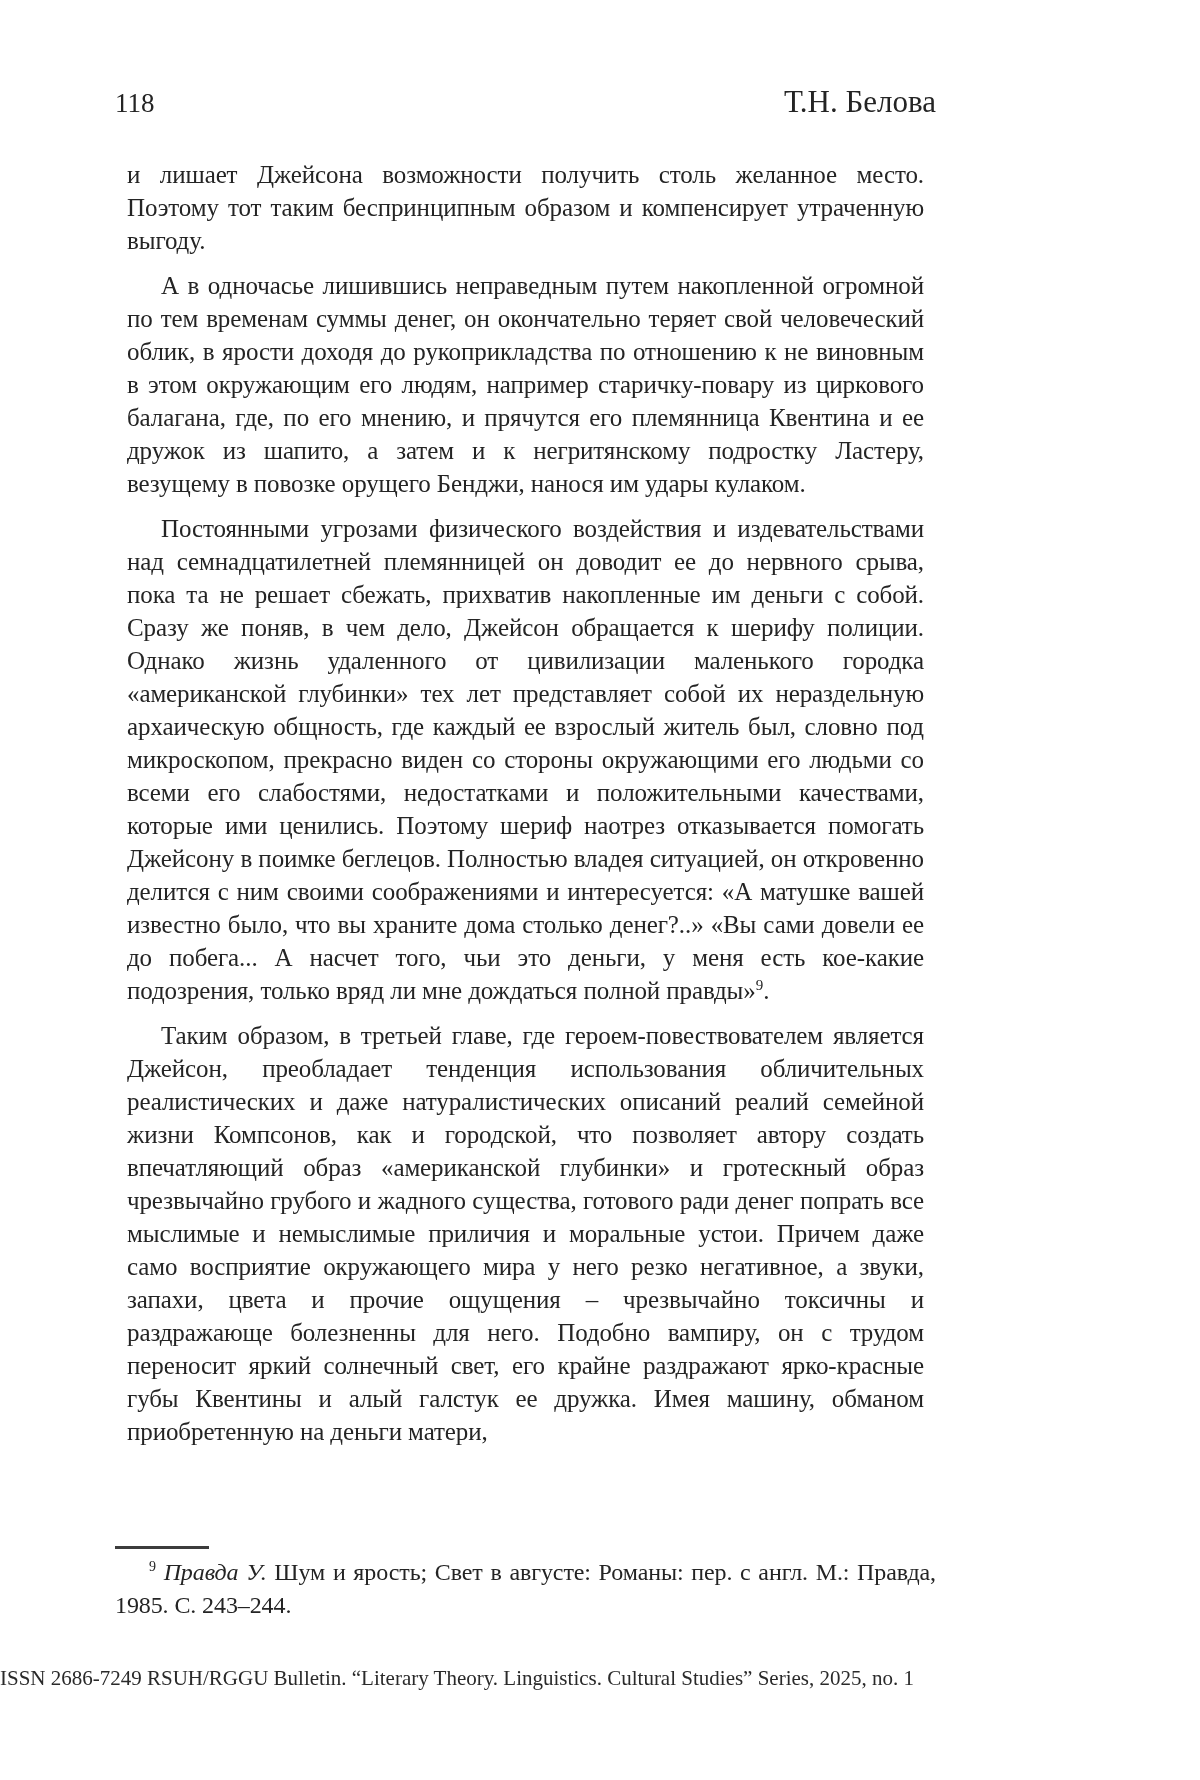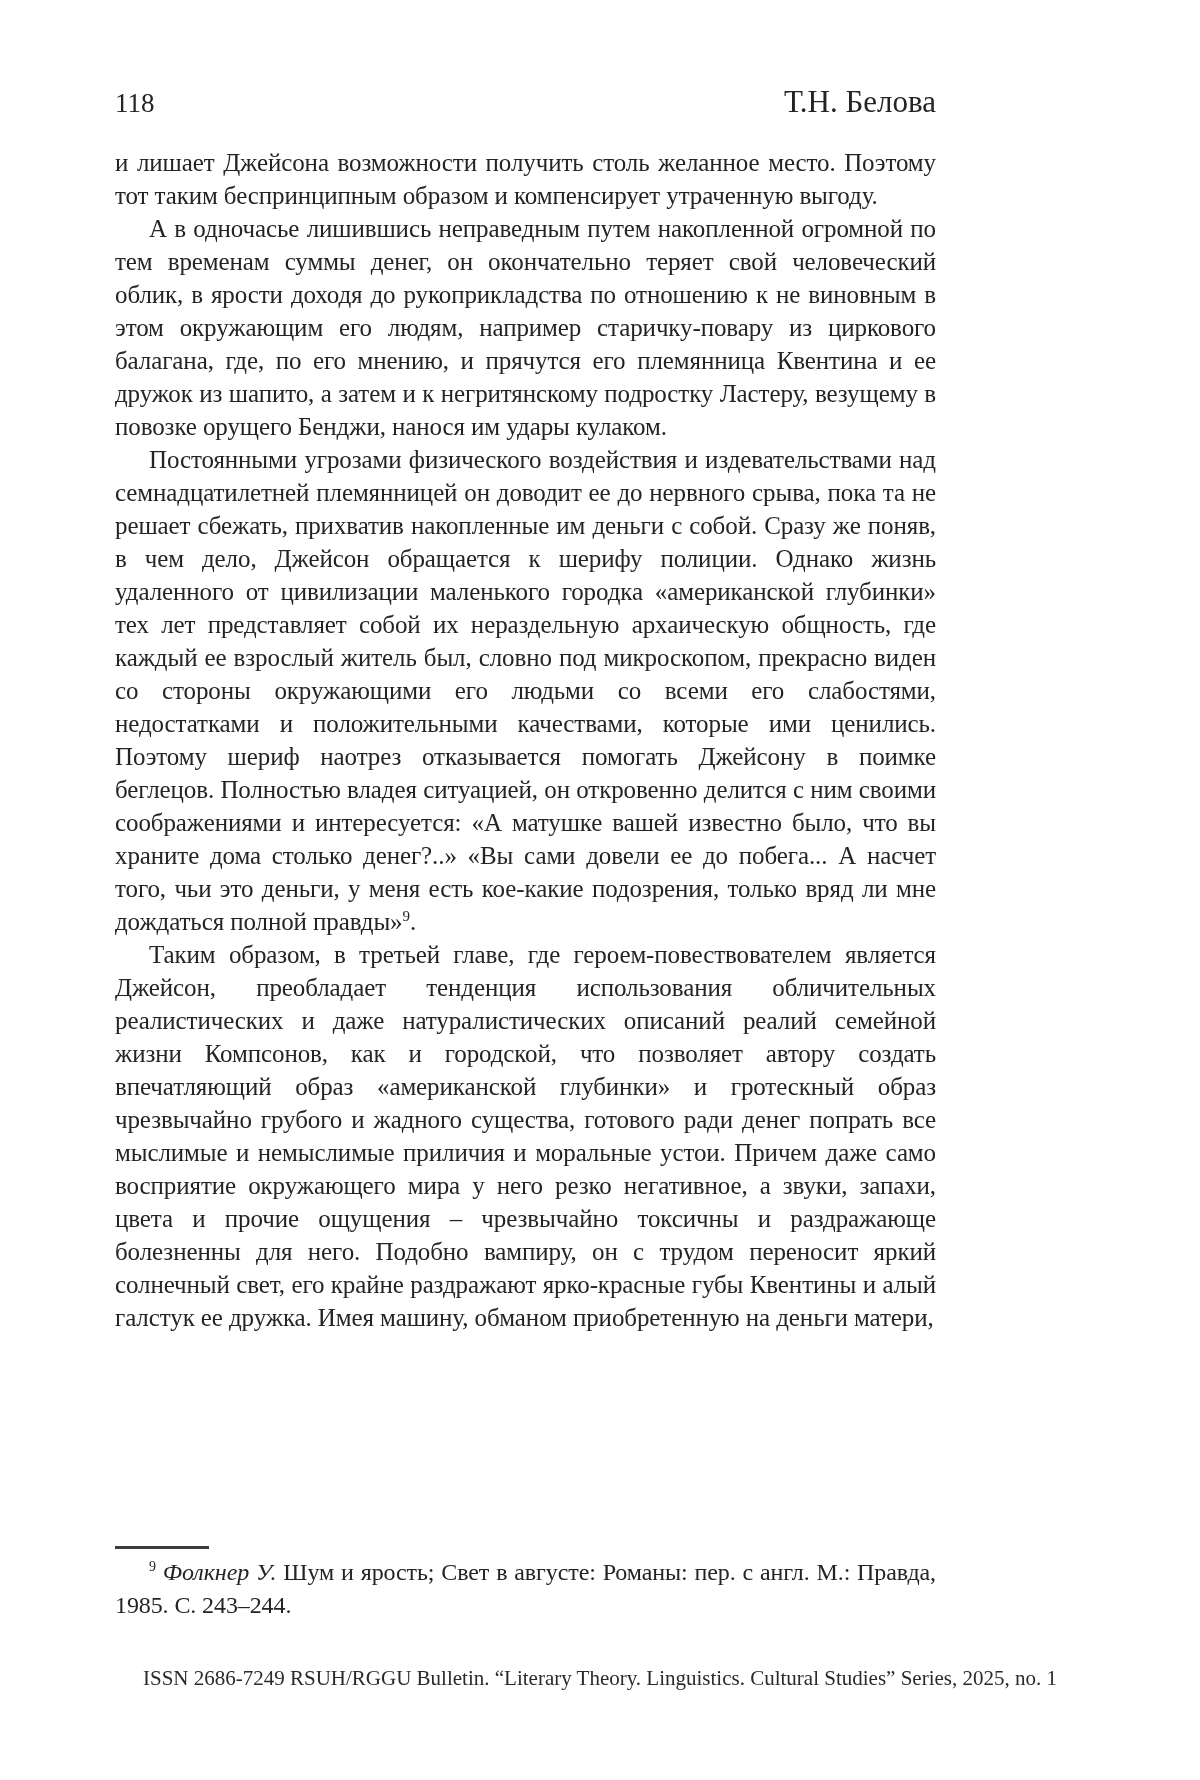--- a/index.html
+++ b/index.html
@@ -30,21 +30,21 @@
   .body-text {
     position: absolute;
     top: 146px;
     left: 115px;
     width: 821px;
     font-size: 25px;
     line-height: 33px;
     text-align: justify;
     letter-spacing: -0.1px;
   }
-  .para { margin: 0; }
+  .para { margin: 12px; }
   .indent { text-indent: 34px; }
   .fn-ref {
     font-size: 15px;
     line-height: 0;
     vertical-align: super;
   }
   .fn-rule {
     position: absolute;
     top: 1546px;
     left: 115px;
@@ -68,21 +68,21 @@
     font-size: 14px;
     line-height: 0;
     vertical-align: super;
   }
   .fn-author { font-style: italic; }
   .page-footer {
     position: absolute;
     top: 1666px;
     left: 0;
     width: 1200px;
-    text-align: center;
+    text-align: left;
     font-size: 21px;
     color: #2a2a2a;
   }
 </style>
 </head>
 <body>
 
 <div class="page">
 
   <div class="running-head">
@@ -93,19 +93,19 @@
   <div class="body-text">
     <p class="para">и лишает Джейсона возможности получить столь желанное место. Поэтому тот таким беспринципным образом и компенсирует утраченную выгоду.</p>
     <p class="para indent">А в одночасье лишившись неправедным путем накопленной огромной по тем временам суммы денег, он окончательно теряет свой человеческий облик, в ярости доходя до рукоприкладства по отношению к не виновным в этом окружающим его людям, например старичку-повару из циркового балагана, где, по его мнению, и прячутся его племянница Квентина и ее дружок из шапито, а затем и к негритянскому подростку Ластеру, везущему в повозке орущего Бенджи, нанося им удары кулаком.</p>
     <p class="para indent"><span>Постоянными угрозами физического воздействия и издевательствами над семнадцатилетней племянницей он доводит ее до нервного срыва, пока та не решает сбежать, прихватив накопленные им деньги с собой. Сразу же поняв, в чем дело, Джейсон обращается к шерифу полиции. Однако жизнь удаленного от цивилизации маленького городка «американской глубинки» тех лет представляет собой их нераздельную архаическую общность, где каждый ее взрослый житель был, словно под микроскопом, прекрасно виден со стороны окружающими его людьми со всеми его слабостями, недостатками и положительными качествами, которые ими ценились. Поэтому шериф наотрез отказывается помогать Джейсону в поимке беглецов. Полностью владея ситуацией, он откровенно делится с ним своими соображениями и интересуется: «А матушке вашей известно было, что вы храните дома столько денег?..» «Вы сами довели ее до побега... А насчет того, чьи это деньги, у меня есть кое-какие подозрения, только вряд ли мне дождаться полной правды»</span><sup class="fn-ref">9</sup><span>.</span></p>
     <p class="para indent">Таким образом, в третьей главе, где героем-повествователем является Джейсон, преобладает тенденция использования обличительных реалистических и даже натуралистических описаний реалий семейной жизни Компсонов, как и городской, что позволяет автору создать впечатляющий образ «американской глубинки» и гротескный образ чрезвычайно грубого и жадного существа, готового ради денег попрать все мыслимые и немыслимые приличия и моральные устои. Причем даже само восприятие окружающего мира у него резко негативное, а звуки, запахи, цвета и прочие ощущения – чрезвычайно токсичны и раздражающе болезненны для него. Подобно вампиру, он с трудом переносит яркий солнечный свет, его крайне раздражают ярко-красные губы Квентины и алый галстук ее дружка. Имея машину, обманом приобретенную на деньги матери,</p>
   </div>
 
   <div class="fn-rule"></div>
 
   <p class="footnote"><sup class="fn-marker">9</sup>
-    <em class="fn-author">Фолкнер У.</em><span> Шум и ярость; Свет в августе: Романы: пер. с англ. М.: Правда, 1985. С. 243–244.</span></p>
+    <em class="fn-author">Правда У.</em><span> Шум и ярость; Свет в августе: Романы: пер. с англ. М.: Правда, 1985. С. 243–244.</span></p>
 
   <div class="page-footer">
     <span>ISSN 2686-7249 RSUH/RGGU Bulletin. “Literary Theory. Linguistics. Cultural Studies” Series, 2025, no. 1</span>
   </div>
 
 </div>
 
 </body></html>

